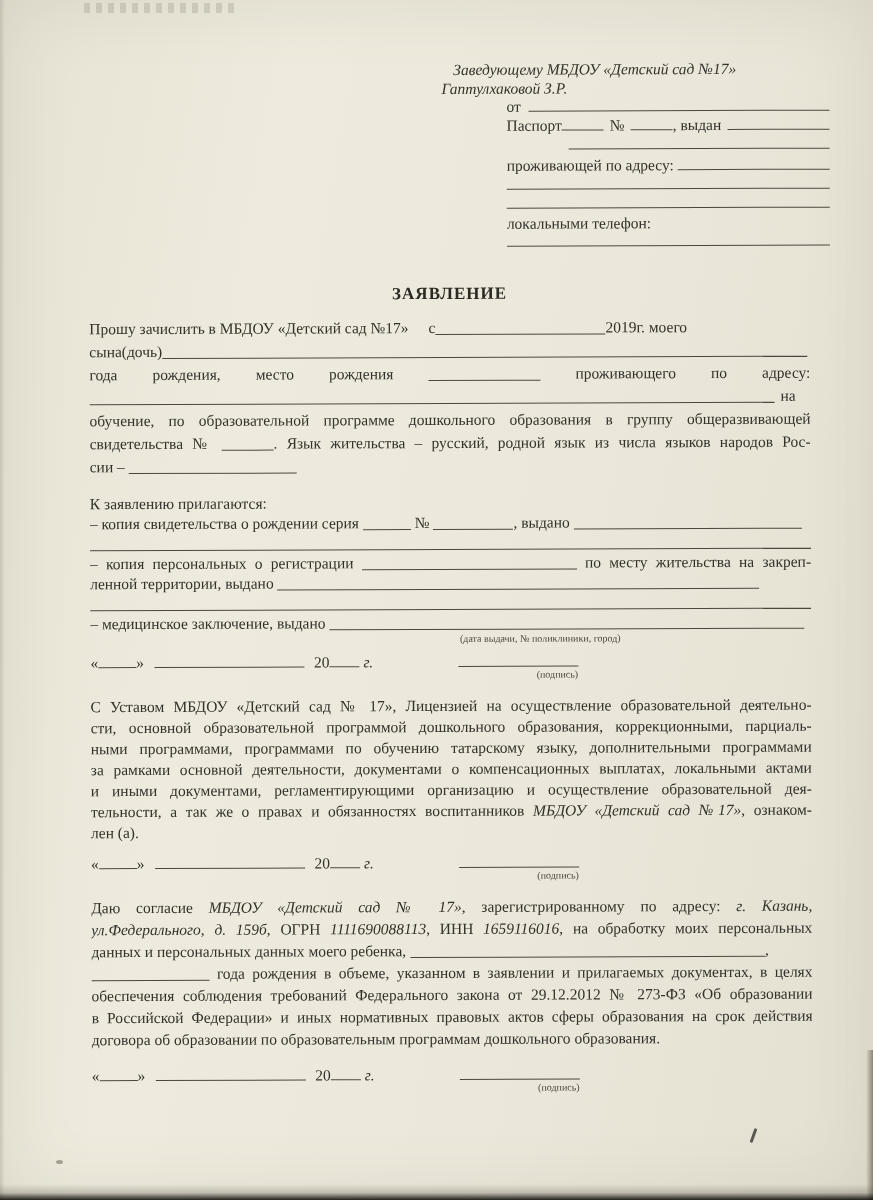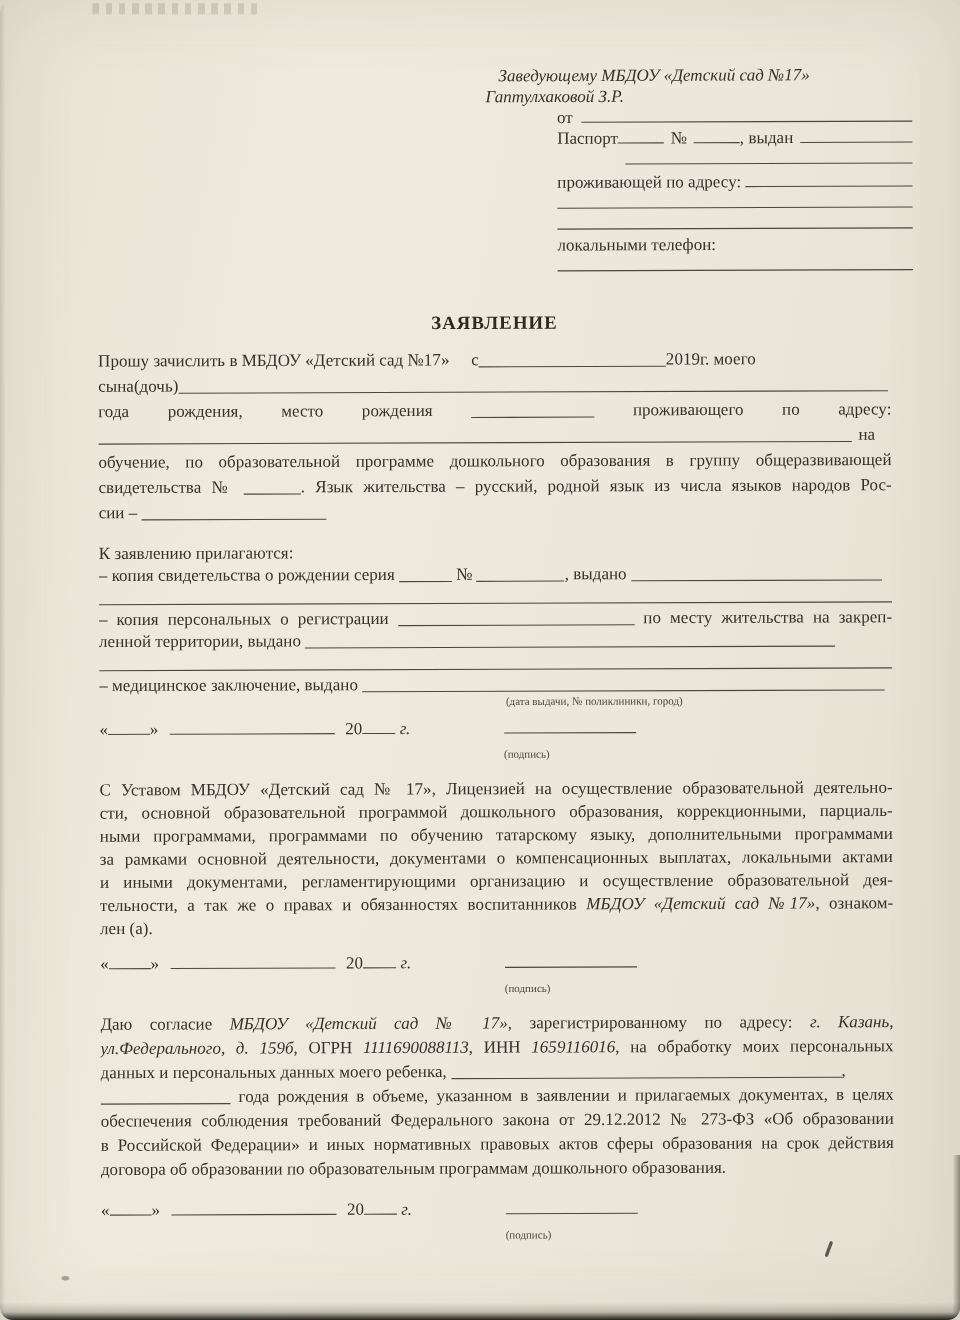--- a/index.html
+++ b/index.html
@@ -6,21 +6,20 @@
   .scan{
     position:relative;
     width:873px;height:1200px;
     margin:0 auto;
     overflow:hidden;
     background:linear-gradient(100deg,#e6e2d4 0%,#eeebde 28%,#ebe7da 62%,#e3dfd1 100%);
     box-shadow:inset 0 0 70px rgba(120,110,88,.14);
     font-family:"Liberation Serif","DejaVu Serif",serif;
     color:#34312b;
     font-size:15.5px;
-    border-radius:12px;
   }
   .content{position:relative;padding:60px 62px 0 90px;transform:rotate(-0.2deg);transform-origin:50% 50%;}
   .it{font-style:italic;}
   .ul{text-underline-offset:2px;}
   .bl{display:inline-block;height:13px;border-bottom:1px solid #4b473d;margin-bottom:-2px;vertical-align:baseline;}
   .line{display:block;height:22px;line-height:22px;overflow:hidden;white-space:nowrap;}
   .j{white-space:normal;text-align:justify;text-align-last:justify;}
   
   .hdr{margin-left:365px;margin-right:-20px;}
   .hdr .trow{height:19px;line-height:19px;}
@@ -34,21 +33,21 @@
   .sec-req .line{height:23px;line-height:23px;}
   .sec-att .line{height:20px;line-height:20px;}
   .sec-ack .line{height:21px;line-height:21px;}
   .sec-con .line{height:22px;line-height:22px;}
   .att-head{margin-top:16px;}
   .mednote{margin-left:340px;width:220px;text-align:center;font-size:10px;line-height:12px;color:#4a463c;}
   
   .daterow{display:flex;align-items:baseline;}
   .sigblock{display:inline-flex;flex-direction:column;width:120px;}
   .sigline{display:block;width:100%;height:13px;border-bottom:1px solid #4b473d;margin-bottom:-2px;}
-  .sigcap{font-size:10px;line-height:12px;text-align:left;margin-top:16px;color:#4a463c;}
+  .sigcap{font-size:10px;line-height:12px;text-align:right;margin-top:4px;color:#4a463c;}
   .ml4{margin-left:4px}.ml6{margin-left:6px}.ml8{margin-left:8px}.ml10{margin-left:10px}.ml16{margin-left:16px}.ml85{margin-left:85px}
   .mt2{margin-top:2px}.mt8{margin-top:8px}.mt12{margin-top:12px}.mt14{margin-top:14px}.mt16{margin-top:16px}
   
   .artifact-topleft{position:absolute;top:3px;left:84px;width:150px;height:10px;opacity:.3;
     background:repeating-linear-gradient(90deg,rgba(80,75,60,.55) 0 6px,transparent 6px 12px);}
   .ink-tick{position:absolute;left:752px;top:1128px;width:3px;height:15px;background:#2e2b24;
     transform:rotate(20deg);border-radius:2px;opacity:.75;}
   .dot-mark{position:absolute;left:56px;top:1160px;width:7px;height:4px;background:rgba(60,55,45,.4);border-radius:50%;}
   .edge-bottom{position:absolute;left:0;right:0;bottom:0;height:16px;
     background:linear-gradient(to bottom,rgba(40,36,28,0) 0%,rgba(40,36,28,.2) 55%,rgba(14,12,9,.9) 100%);}

